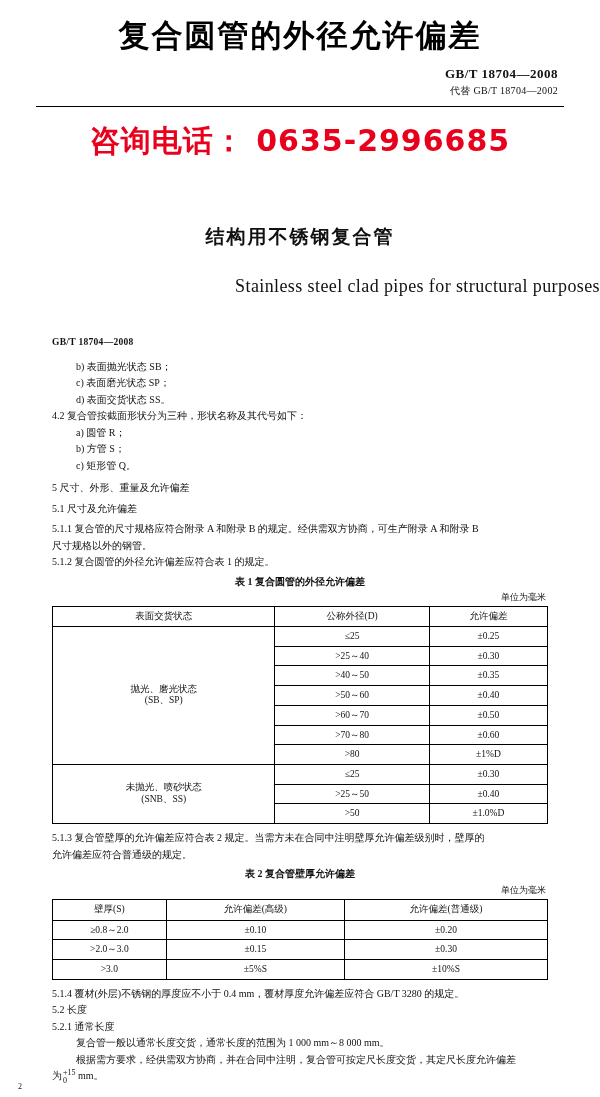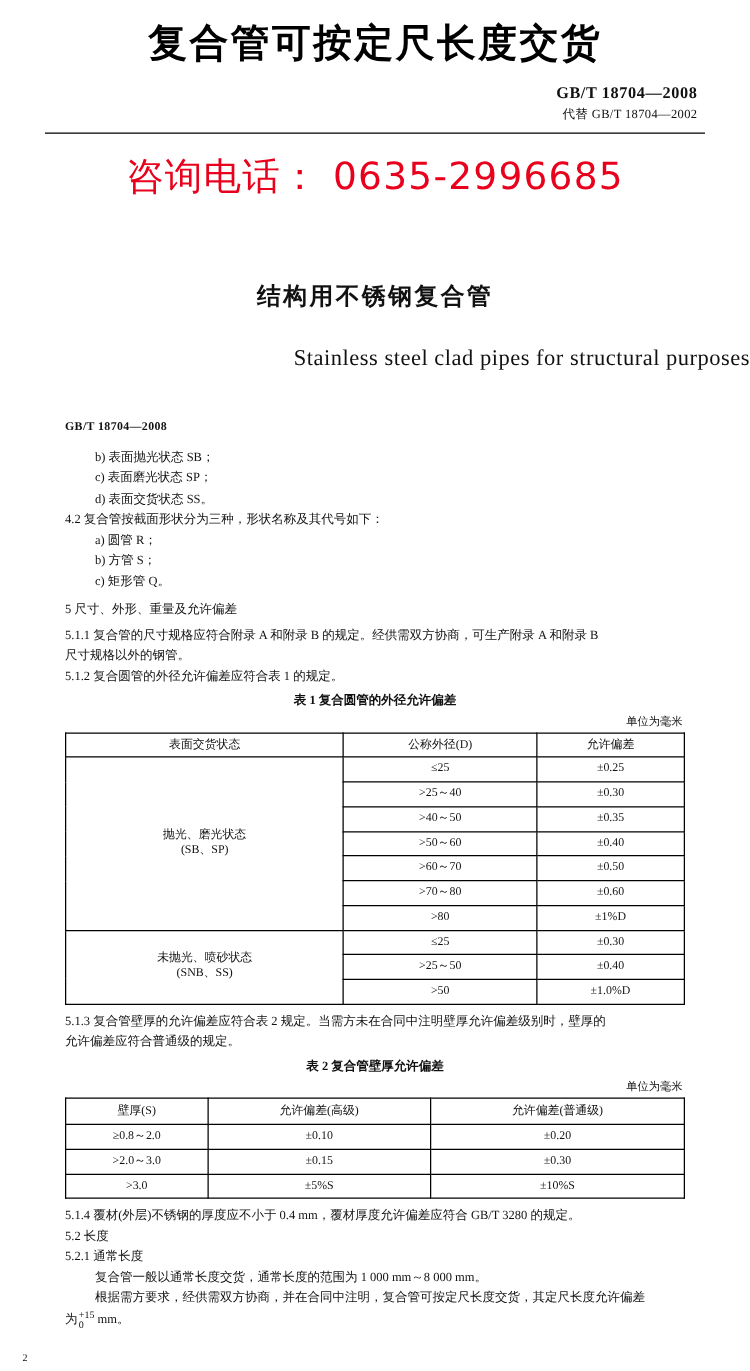--- a/index.html
+++ b/index.html
@@ -53,21 +53,21 @@
     margin: 8px 36px 0 36px;
     border-top: 1.6px solid #000;
   }
 
   
   .phone-banner {
     margin-top: 14px;
     text-align: center;
     color: #e8001c;
     font-family: "DejaVu Sans", sans-serif;
-    font-weight: normal;
+    font-weight: bold;
     font-size: 30px;
     letter-spacing: 1px;
     white-space: nowrap;
   }
 
   
   .doc-title-cn {
     margin-top: 62px;
     text-align: center;
     font-family: "DejaVu Sans", sans-serif;
@@ -149,21 +149,21 @@
     text-align: left;
     margin-left: 1px;
   }
 </style>
 </head>
 <body>
 
 <div class="page">
 
   <div class="masthead">
-    <div class="masthead-title">复合管可按定尺长度交货</div>
+    <div class="masthead-title">复合圆管的外径允许偏差</div>
     <div class="std-codes">
       <div class="std-code-main">GB/T 18704—2008</div>
       <div class="std-code-sub">代替 GB/T 18704—2002</div>
     </div>
     <div class="rule"></div>
   </div>
 
   <div class="phone-banner">咨询电话： 0635-2996685</div>
 
   <div class="doc-title-cn">结构用不锈钢复合管</div>
@@ -175,20 +175,21 @@
     <div class="ln indent1">b)  表面抛光状态  SB；</div>
     <div class="ln indent1">c)  表面磨光状态  SP；</div>
     <div class="ln indent1">d)  表面交货状态  SS。</div>
 
     <div class="ln">4.2   复合管按截面形状分为三种，形状名称及其代号如下：</div>
     <div class="ln indent1">a)  圆管  R；</div>
     <div class="ln indent1">b)  方管  S；</div>
     <div class="ln indent1">c)  矩形管  Q。</div>
 
     <div class="ln sec-gap">5   尺寸、外形、重量及允许偏差</div>
+    <div class="ln sec">5.1   尺寸及允许偏差</div>
     <div class="ln sec">5.1.1   复合管的尺寸规格应符合附录 A 和附录 B 的规定。经供需双方协商，可生产附录 A 和附录 B</div>
     <div class="ln">尺寸规格以外的钢管。</div>
     <div class="ln">5.1.2   复合圆管的外径允许偏差应符合表 1 的规定。</div>
 
     <div class="tbl-caption">表 1   复合圆管的外径允许偏差</div>
     <div class="tbl-unit">单位为毫米</div>
     <table class="t1">
       <thead>
         <tr>
           <td>表面交货状态</td>

